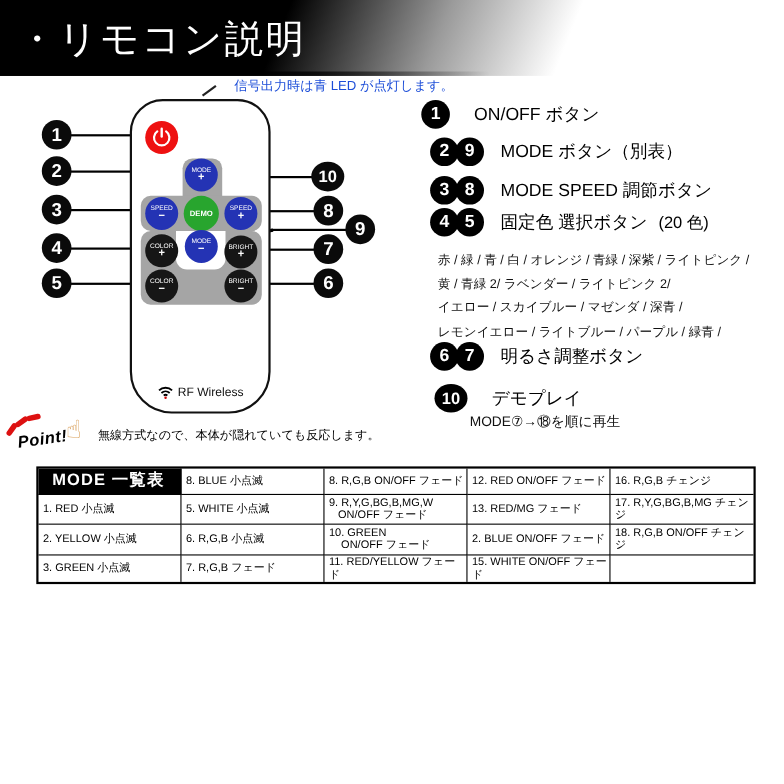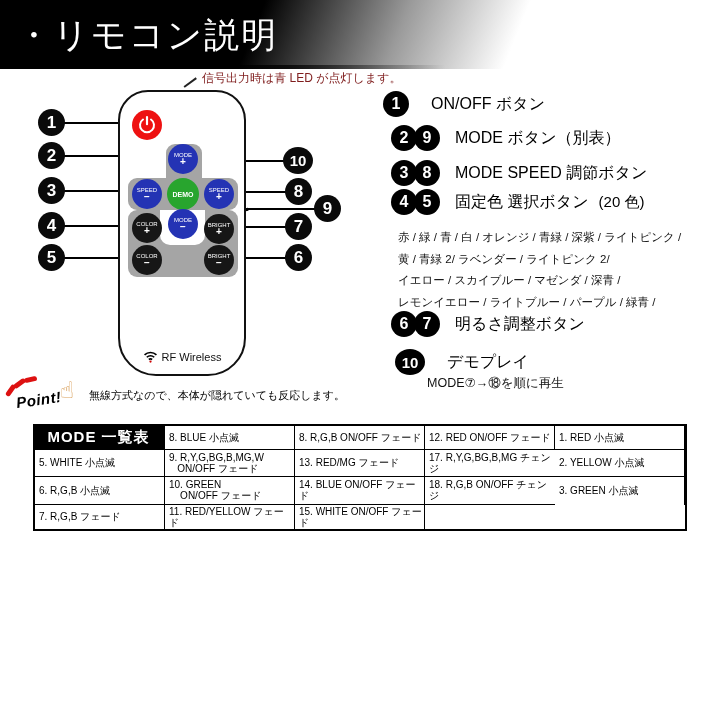--- a/index.html
+++ b/index.html
@@ -15,21 +15,21 @@
   }
   .hdr::after{
     content:""; position:absolute; left:0; bottom:0; width:100%; height:4px;
     background:linear-gradient(to right, rgba(0,0,0,.9) 0%, rgba(0,0,0,.75) 45%, rgba(0,0,0,0) 70%);
   }
   .hdr h1 {
     position:absolute; left:16px; top:12px; color:#fff; font-weight:normal;
     font-family:"Liberation Serif","DejaVu Serif",serif; font-size:35px; letter-spacing:2px;
   }
   
-  .note { position:absolute; left:202px; top:70px; font-size:12px; color:#7f1d1d; }
+  .note { position:absolute; left:213px; top:70px; font-size:12px; color:#1d4ed8; }
   .ln { position:absolute; height:2.5px; background:#000; transform-origin:left center; }
   .ln.thin { height:1.5px; background:#222; }
   .remote {
     position:absolute; left:118px; top:90px; width:128px; height:286px;
     background:#fff; border:2.5px solid #111; border-radius:30px 30px 38px 38px;
   }
   .pad { position:absolute; background:#a5a5a5; border-radius:9px; }
   .pad-v { left:46px; top:52px; width:36px; height:70px; }
   .pad-h { left:8px;  top:86px; width:110px; height:32px; }
   .pad-low { left:8px; top:118px; width:110px; height:67px; }
@@ -238,33 +238,34 @@
   <div class="ray" style="left:24px;top:377px;transform:rotate(-12deg);"></div>
   <div class="point-word">Point!</div>
   <div class="hand">☝</div>
   <div class="point-text">無線方式なので、本体が隠れていても反応します。</div>
 
   <div class="mtable">
     <div class="mcell mhead">MODE 一覧表</div>
     <div class="mcell">8. BLUE 小点滅</div>
     <div class="mcell">8. R,G,B ON/OFF フェード</div>
     <div class="mcell">12. RED ON/OFF フェード</div>
+    <div class="mcell c5">16. R,G,B チェンジ</div>
 
     <div class="mcell">1. RED 小点滅</div>
     <div class="mcell">5. WHITE 小点滅</div>
     <div class="mcell">9. R,Y,G,BG,B,MG,W
 &nbsp;&nbsp;&nbsp;ON/OFF フェード</div>
     <div class="mcell">13. RED/MG フェード</div>
     <div class="mcell c5">17. R,Y,G,BG,B,MG チェンジ</div>
 
     <div class="mcell">2. YELLOW 小点滅</div>
     <div class="mcell">6. R,G,B 小点滅</div>
     <div class="mcell">10. GREEN
 &nbsp;&nbsp;&nbsp;&nbsp;ON/OFF フェード</div>
-    <div class="mcell">14. BLUE ON/OFF フェード</div>
+    <div class="mcell">2. BLUE ON/OFF フェード</div>
     <div class="mcell c5">18. R,G,B ON/OFF チェンジ</div>
 
     <div class="mcell r4">3. GREEN 小点滅</div>
     <div class="mcell r4">7. R,G,B フェード</div>
     <div class="mcell r4">11. RED/YELLOW フェード</div>
     <div class="mcell r4">15. WHITE ON/OFF フェード</div>
     <div class="mcell r4 c5"></div>
   </div>
 
 </div>

